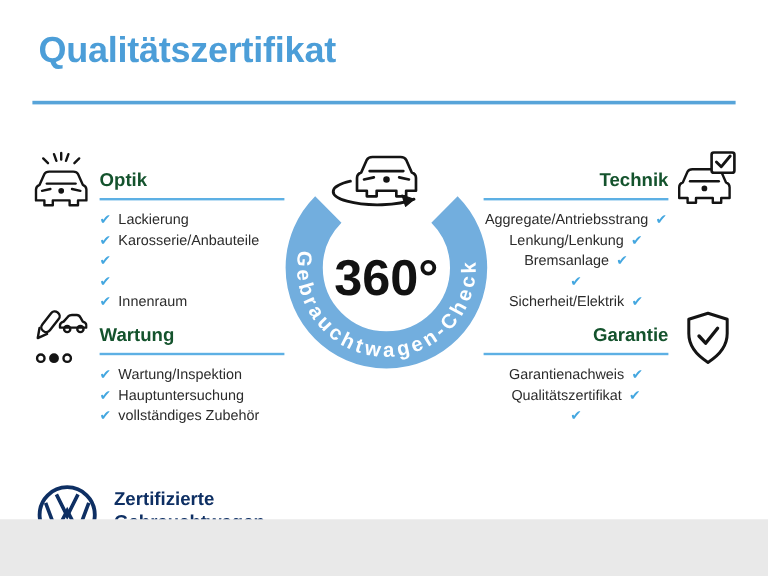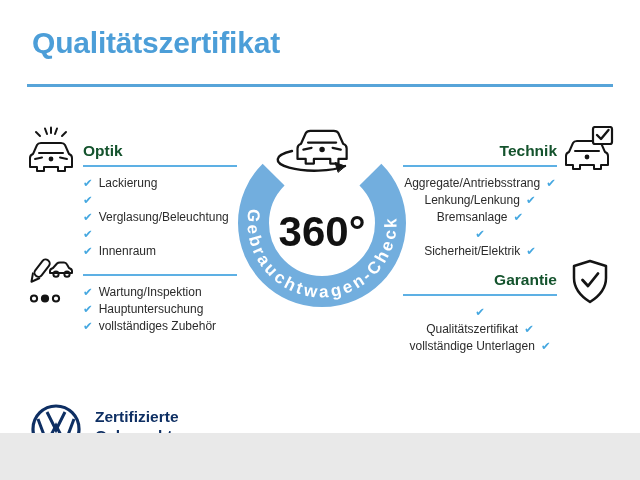--- a/index.html
+++ b/index.html
@@ -75,24 +75,24 @@
   <div class="sec left" style="top:141px">
     <h2 class="sec-heading">Optik</h2>
     <div class="sec-rule"></div>
     <div class="sec-list">
       <div class="li-row">
           <span class="chk">✔</span>
           <span>Lackierung</span>
         </div>
       <div class="li-row">
           <span class="chk">✔</span>
-        </div>
-      <div class="li-row">
-          <span class="chk">✔</span>
-          <span>Verglasung/Beleuchtung</span>
+          <span>Karosserie/Anbauteile</span>
+        </div>
+      <div class="li-row">
+          <span class="chk">✔</span>
         </div>
       <div class="li-row">
           <span class="chk">✔</span>
         </div>
       <div class="li-row">
           <span class="chk">✔</span>
           <span>Innenraum</span>
         </div>
     </div>
   </div>
@@ -108,20 +108,21 @@
         <circle cx="6" cy="14.2" r="2.6"></circle>
         <circle cx="17" cy="14.2" r="2.6"></circle>
       </g>
       <circle cx="7" cy="41.5" r="3.1"></circle>
       <circle cx="18" cy="41.5" r="3.1" fill="#141414"></circle>
       <circle cx="29" cy="41.5" r="3.1"></circle>
     </g>
   </svg>
 
   <div class="sec left" style="top:270px">
+    <h2 class="sec-heading">Wartung</h2>
     <div class="sec-rule"></div>
     <div class="sec-list">
       <div class="li-row">
           <span class="chk">✔</span>
           <span>Wartung/Inspektion</span>
         </div>
       <div class="li-row">
           <span class="chk">✔</span>
           <span>Hauptuntersuchung</span>
         </div>
@@ -175,28 +176,28 @@
       <path d="M20,2 L36,7 V19 Q36,33 20,43 Q4,33 4,19 V7 Z" stroke-width="2.5"></path>
       <path d="M12.5,21 L18,27 L28,14.5" stroke-width="2.8"></path>
     </g>
   </svg>
 
   <div class="sec right" style="top:270px">
     <h2 class="sec-heading">Garantie</h2>
     <div class="sec-rule"></div>
     <div class="sec-list">
       <div class="li-row">
+          <span>Garantienachweis</span>
           <span class="chk">✔</span>
         </div>
       <div class="li-row">
           <span>Qualitätszertifikat</span>
           <span class="chk">✔</span>
         </div>
       <div class="li-row">
-          <span>vollständige Unterlagen</span>
           <span class="chk">✔</span>
         </div>
     </div>
   </div>
 
   <svg class="center-badge" width="190" height="190" viewBox="0 0 190 190">
     <defs>
       <path id="arcTextPath" d="M27.8,82.3 A68.5,68.5 0 1 0 160.2,82.3" fill="none"></path>
     </defs>
 

